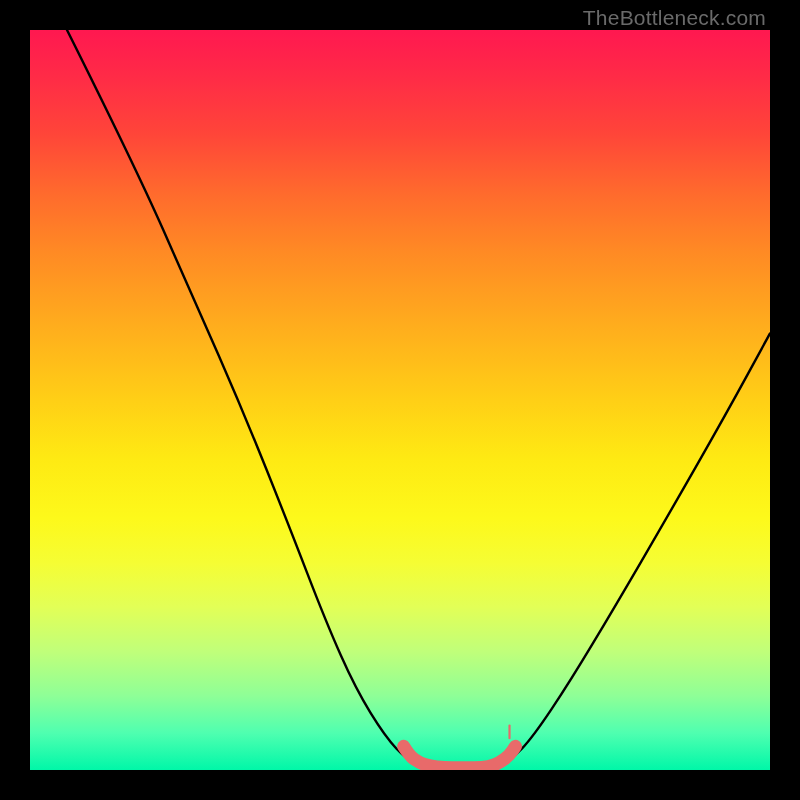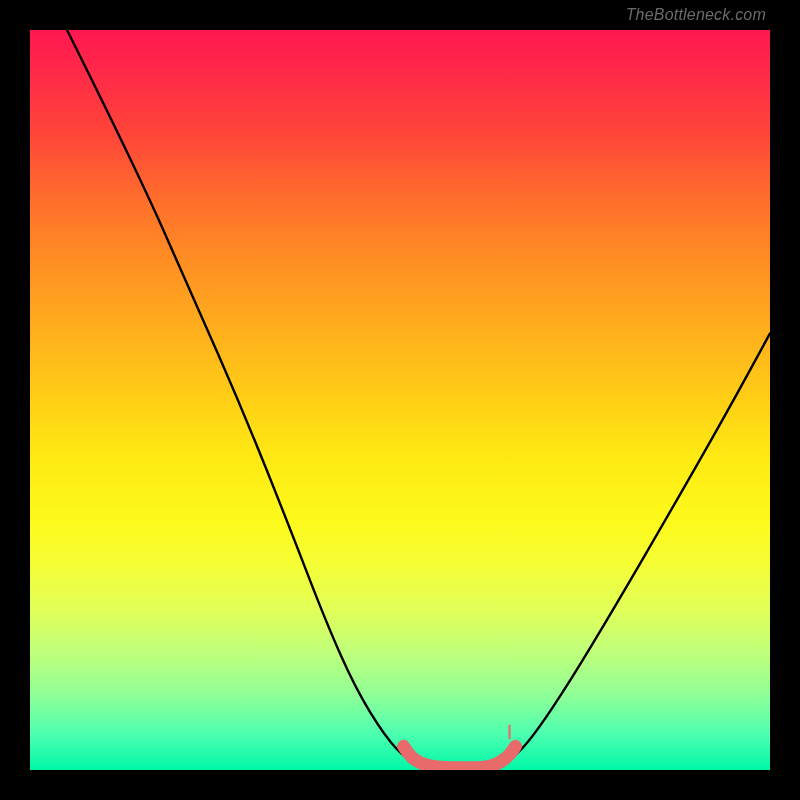--- a/index.html
+++ b/index.html
@@ -25,24 +25,23 @@
     #c0ff7a 84%,
     #8eff97 90%,
     #4fffb0 95%,
     #00f7a8 100%);
 }
 .attribution {
   position: absolute;
   right: 34px;
   top: 6px;
   color: #6a6a6a;
-  font-size: 16px;
+  font-size: 21px;
   font-weight: 400;
   letter-spacing: 0.2px;
-  font-style: italic;
 }
 svg.plot {
   position: absolute;
   left: 30px;
   top: 30px;
   width: 740px;
   height: 740px;
 }
 </style>
 </head>

